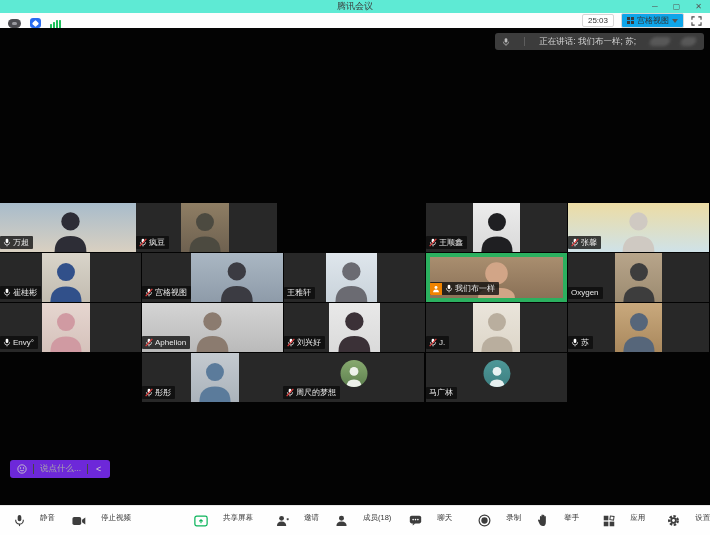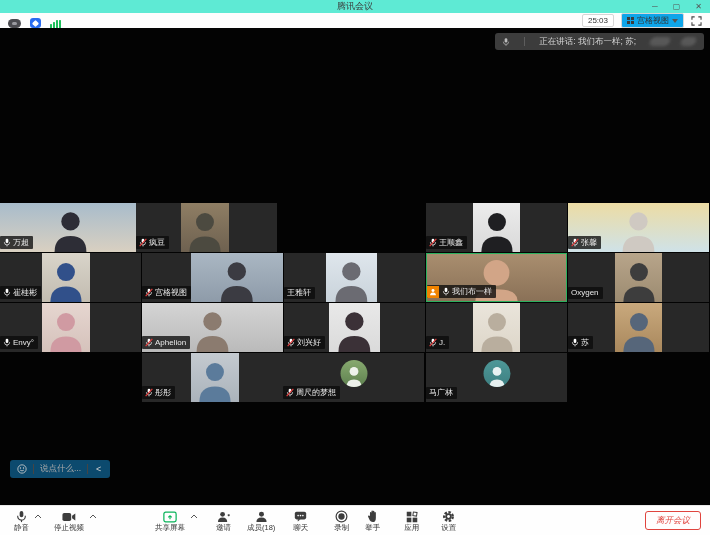--- a/index.html
+++ b/index.html
@@ -51,46 +51,46 @@
     display:flex; align-items:center; gap:14px; background:#3c3c3c;
     border-radius:3px; padding:0 8px 0 7px; color:#d6d6d6; font-size:8.5px; }
   .banner .vdiv { width:1px; height:9px; background:#5d5d5d; }
   .blur-blob { height:9px; background:#585858; border-radius:5px;
     filter:blur(1.5px); transform:skewX(-18deg); }
   .blur-blob.b1 { width:20px; } .blur-blob.b2 { width:15px; margin-left:-3px; }
 
   
   .vgrid { position:absolute; left:0; top:147px; width:618px; height:200px;margin-top:28px; }
   .tile { position:absolute; width:141px; height:49px; background:#282828; overflow:hidden; }
-  .tile.active { border:1px solid #a16207; }
+  .tile.active { border:4px solid #a16207; }
   .feed { position:absolute; top:0; bottom:0; overflow:hidden; }
   .sil { position:absolute; left:0; bottom:0; width:100%; height:100%; }
   .avatar { position:absolute; left:50%; top:7px; transform:translateX(-50%);
     width:27px; height:27px; border-radius:50%; overflow:hidden; }
   .nlabel { position:absolute; left:0; bottom:3px; display:flex; align-items:center;
     gap:2px; background:rgba(12,12,12,0.78); color:#e9e9e9; font-size:8px;
     line-height:1; padding:2px 4px 2px 3px; border-radius:1px;
     white-space:nowrap; max-width:96%; overflow:hidden; }
   .lmic { width:8px; height:9px; flex:0 0 auto; }
   .host { width:12px; height:12px; background:#f08300; display:inline-flex;
     align-items:center; justify-content:center; margin:-2px 1px -2px -3px; flex:0 0 auto; }
   .host svg { width:8px; height:8px; }
 
   
   .chatbar { position:absolute; left:10px; bottom:27px; height:18px;
-    background:#0c4a6e; border-radius:3px; display:flex; align-items:center;
+    background:#6d28d9; border-radius:3px; display:flex; align-items:center;
     gap:6px; padding:0 7px; }
   .chatbar .vdiv { width:1px; height:10px; background:#454545; }
   .chat-ph { font-size:8.5px; color:#a9a9a9; }
   .chat-collapse { font-size:9px; color:#cfcfcf; cursor:pointer; padding:0 2px; }
 
   
   .toolbar { height:30px; background:#fefefe; border-top:1px solid #e9e9e9;
     display:flex; align-items:center; }
-  .tb { display:flex; flex-direction:column; align-items:center; cursor:pointer; }
+  .tb { display:flex; cursor:pointer;gap:15px; }
   .tb .ic { height:14px; display:flex; align-items:center; }
   .tb .lb { font-size:7.5px; color:#333; margin-top:0px; line-height:1;
     white-space:nowrap; }
   .tb-caret { align-self:flex-start; margin-top:8px; cursor:pointer; }
   .leave-btn { margin-left:auto; margin-right:9px; border:1px solid #e0443e;
     color:#e0443e; background:#fffdfd; border-radius:3px; padding:4px 10px;
     font-size:8.5px; line-height:1; cursor:pointer;
     font-family:"Liberation Sans","DejaVu Sans",sans-serif;font-style:italic; }
 </style>
 </head>

